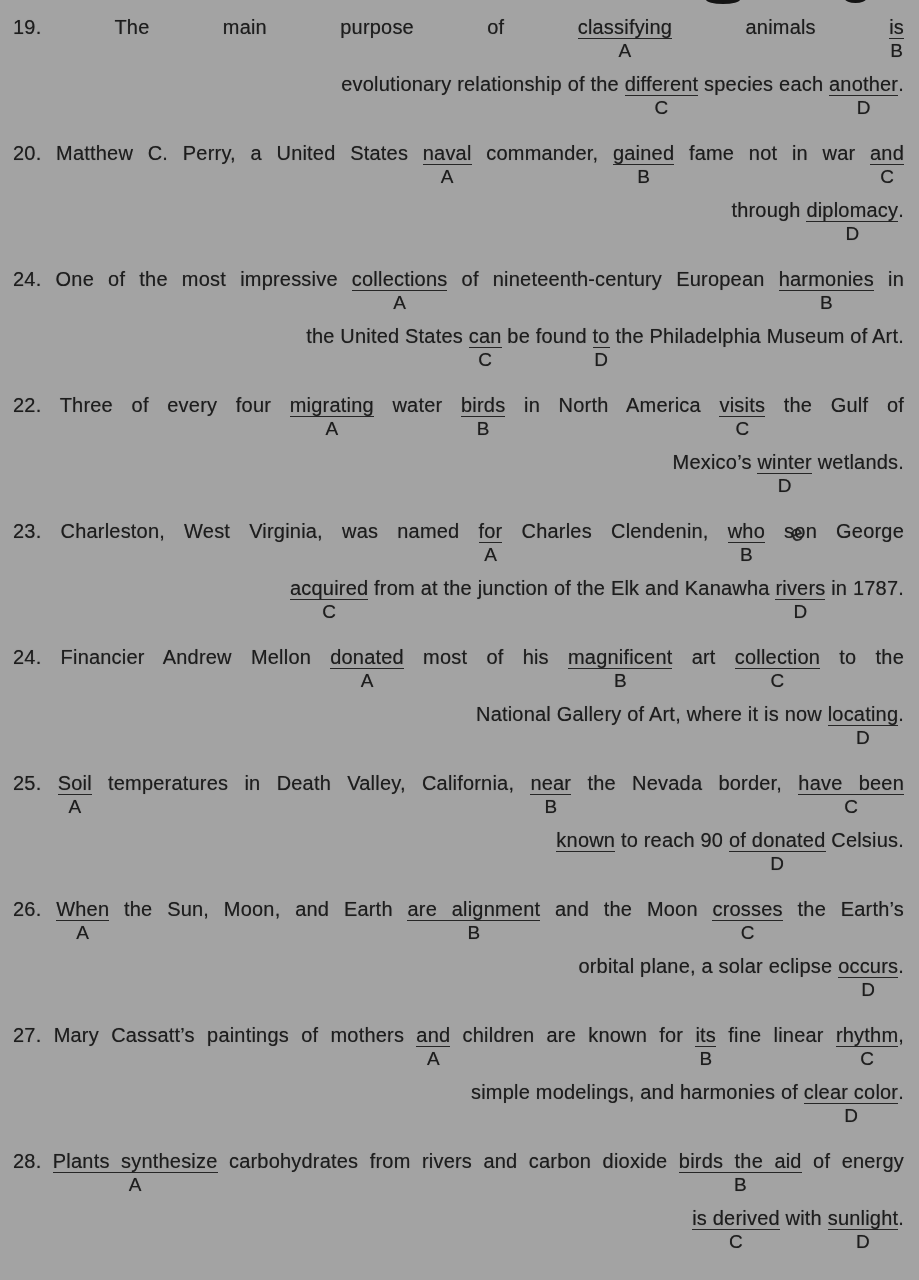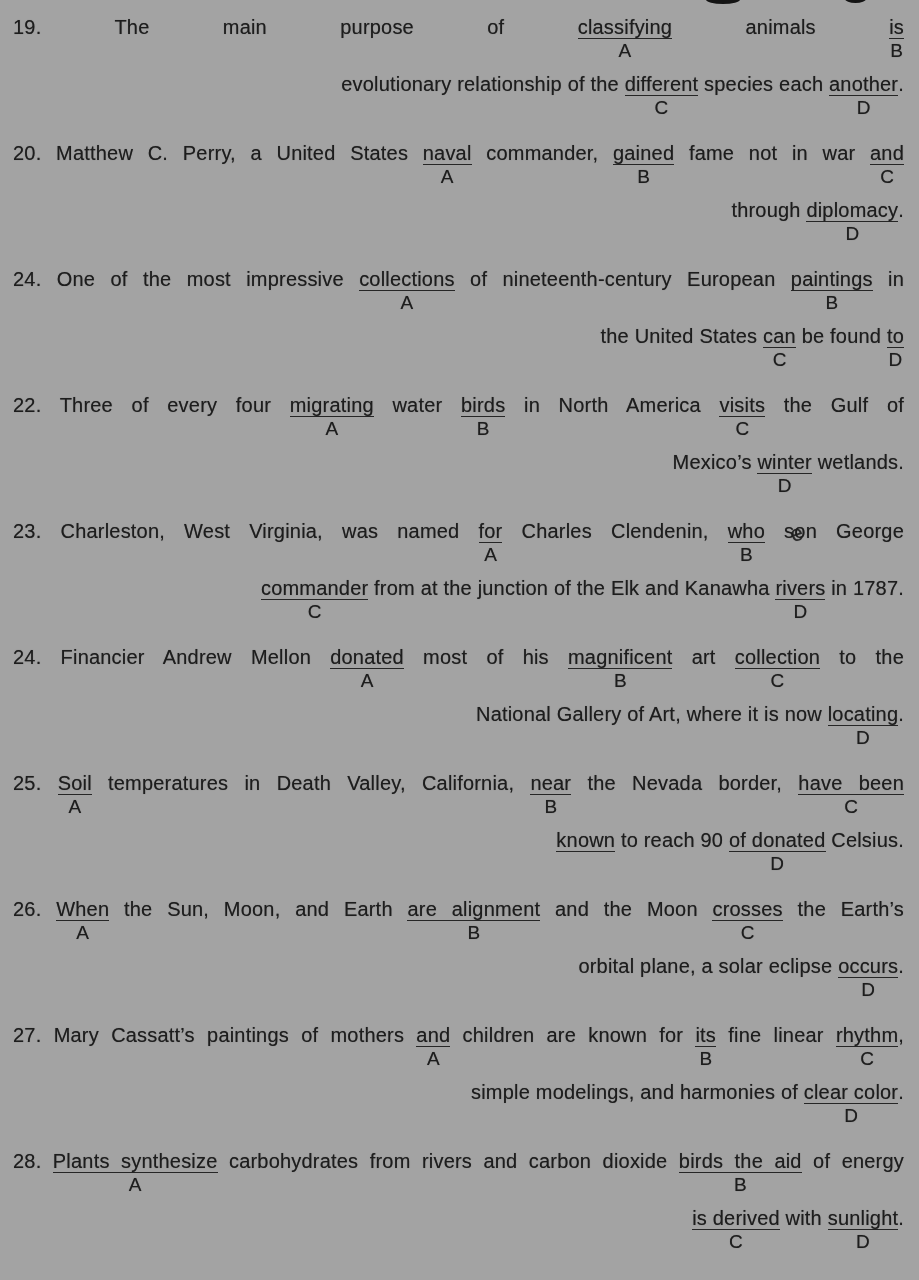--- a/index.html
+++ b/index.html
@@ -71,30 +71,30 @@
   <div class="questions">
       <div class="question">
         <div class="qline justify"><span class="qnum">19.</span> <span class="seg">The main purpose of </span><span class="useg"><span class="utext">classifying</span><span class="ulabel">A</span></span><span class="seg"> animals </span><span class="useg"><span class="utext">is</span><span class="ulabel">B</span></span></div>
         <div class="qline cont"><span class="seg">evolutionary relationship of the </span><span class="useg"><span class="utext">different</span><span class="ulabel">C</span></span><span class="seg"> species each </span><span class="useg"><span class="utext">another</span><span class="ulabel">D</span></span><span class="seg">.</span></div>
       </div>
       <div class="question">
         <div class="qline justify"><span class="qnum">20.</span> <span class="seg">Matthew C. Perry, a United States </span><span class="useg"><span class="utext">naval</span><span class="ulabel">A</span></span><span class="seg"> commander, </span><span class="useg"><span class="utext">gained</span><span class="ulabel">B</span></span><span class="seg"> fame not in war </span><span class="useg"><span class="utext">and</span><span class="ulabel">C</span></span></div>
         <div class="qline cont"><span class="seg">through </span><span class="useg"><span class="utext">diplomacy</span><span class="ulabel">D</span></span><span class="seg">.</span></div>
       </div>
       <div class="question">
-        <div class="qline justify"><span class="qnum">24.</span> <span class="seg">One of the most impressive </span><span class="useg"><span class="utext">collections</span><span class="ulabel">A</span></span><span class="seg"> of nineteenth-century European </span><span class="useg"><span class="utext">paintings</span><span class="ulabel">B</span></span><span class="seg"> in</span></div>
-        <div class="qline cont"><span class="seg">the United States </span><span class="useg"><span class="utext">can</span><span class="ulabel">C</span></span><span class="seg"> be found </span><span class="useg"><span class="utext">to</span><span class="ulabel">D</span></span></div>
+        <div class="qline justify"><span class="qnum">24.</span> <span class="seg">One of the most impressive </span><span class="useg"><span class="utext">collections</span><span class="ulabel">A</span></span><span class="seg"> of nineteenth-century European </span><span class="useg"><span class="utext">harmonies</span><span class="ulabel">B</span></span><span class="seg"> in</span></div>
+        <div class="qline cont"><span class="seg">the United States </span><span class="useg"><span class="utext">can</span><span class="ulabel">C</span></span><span class="seg"> be found </span><span class="useg"><span class="utext">to</span><span class="ulabel">D</span></span><span class="seg"> the Philadelphia Museum of Art.</span></div>
       </div>
       <div class="question">
         <div class="qline justify"><span class="qnum">22.</span> <span class="seg">Three of every four </span><span class="useg"><span class="utext">migrating</span><span class="ulabel">A</span></span><span class="seg"> water </span><span class="useg"><span class="utext">birds</span><span class="ulabel">B</span></span><span class="seg"> in North America </span><span class="useg"><span class="utext">visits</span><span class="ulabel">C</span></span><span class="seg"> the Gulf of</span></div>
         <div class="qline cont"><span class="seg">Mexico’s </span><span class="useg"><span class="utext">winter</span><span class="ulabel">D</span></span><span class="seg"> wetlands.</span></div>
       </div>
       <div class="question">
         <div class="qline justify"><span class="qnum">23.</span> <span class="seg">Charleston, West Virginia, was named </span><span class="useg"><span class="utext">for</span><span class="ulabel">A</span></span><span class="seg"> Charles Clendenin, </span><span class="useg"><span class="utext">who</span><span class="ulabel">B</span></span><span class="seg"> s</span><span class="artifact-host"><span>o</span><span class="overprint">e</span></span><span class="seg">n George</span></div>
-        <div class="qline cont"><span class="useg"><span class="utext">commander</span><span class="ulabel">C</span></span><span class="seg"> from at the junction of the Elk and Kanawha </span><span class="useg"><span class="utext">rivers</span><span class="ulabel">D</span></span><span class="seg"> in 1787.</span></div>
+        <div class="qline cont"><span class="useg"><span class="utext">acquired</span><span class="ulabel">C</span></span><span class="seg"> from at the junction of the Elk and Kanawha </span><span class="useg"><span class="utext">rivers</span><span class="ulabel">D</span></span><span class="seg"> in 1787.</span></div>
       </div>
       <div class="question">
         <div class="qline justify"><span class="qnum">24.</span> <span class="seg">Financier Andrew Mellon </span><span class="useg"><span class="utext">donated</span><span class="ulabel">A</span></span><span class="seg"> most of his </span><span class="useg"><span class="utext">magnificent</span><span class="ulabel">B</span></span><span class="seg"> art </span><span class="useg"><span class="utext">collection</span><span class="ulabel">C</span></span><span class="seg"> to the</span></div>
         <div class="qline cont"><span class="seg">National Gallery of Art, where it is now </span><span class="useg"><span class="utext">locating</span><span class="ulabel">D</span></span><span class="seg">.</span></div>
       </div>
       <div class="question">
         <div class="qline justify"><span class="qnum">25.</span> <span class="useg"><span class="utext">Soil</span><span class="ulabel">A</span></span><span class="seg"> temperatures in Death Valley, California, </span><span class="useg"><span class="utext">near</span><span class="ulabel">B</span></span><span class="seg"> the Nevada border, </span><span class="useg"><span class="utext">have been</span><span class="ulabel">C</span></span></div>
         <div class="qline cont"><span class="useg"><span class="utext">known</span></span><span class="seg"> to reach 90 </span><span class="useg"><span class="utext">of donated</span><span class="ulabel">D</span></span><span class="seg"> Celsius.</span></div>
       </div>
       <div class="question">

